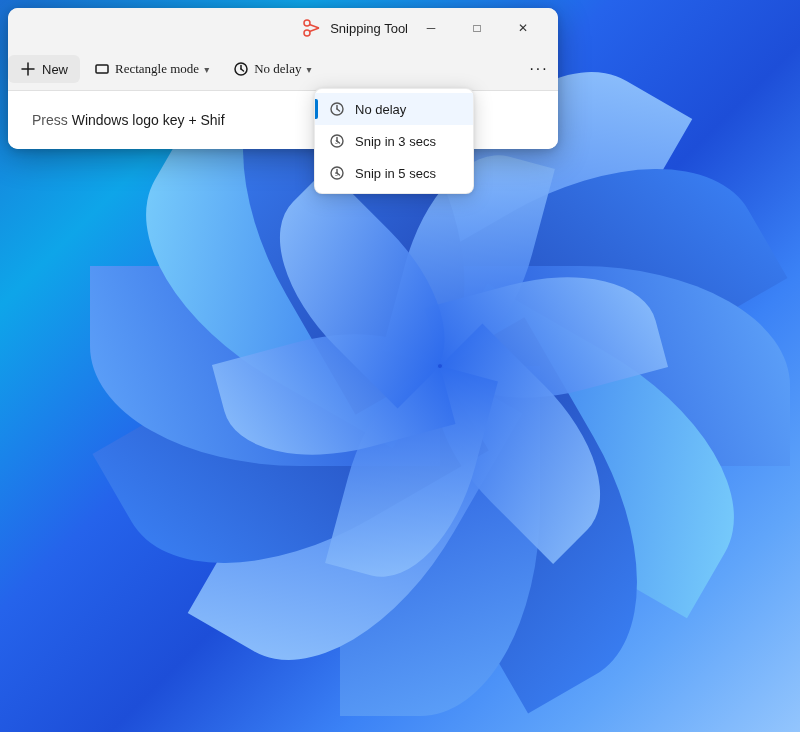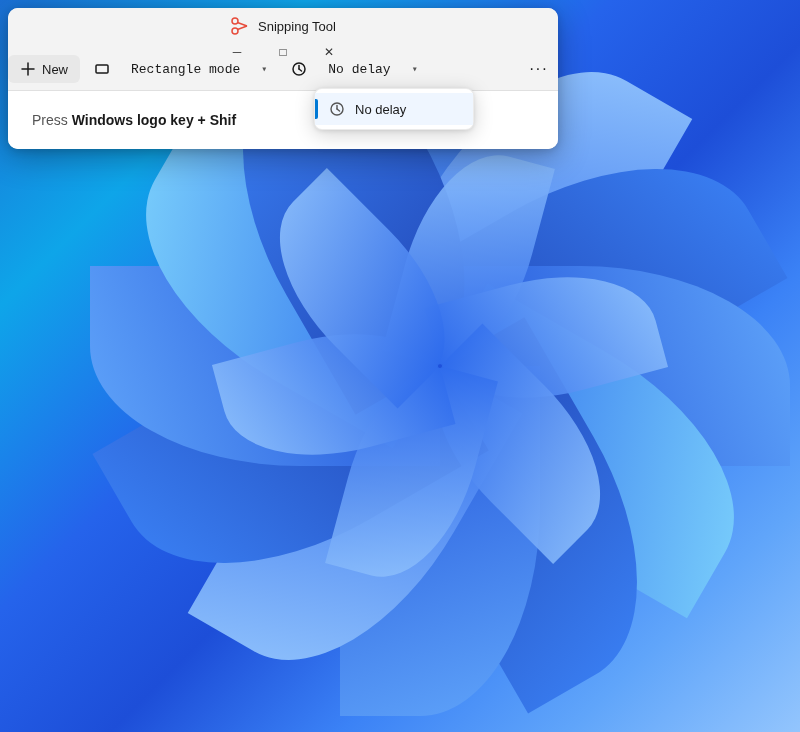--- a/index.html
+++ b/index.html
@@ -75,26 +75,25 @@
       width: 550px;
       background: #f3f3f3;
       border-radius: 10px;
       box-shadow: 0 8px 32px rgba(0,0,0,0.3), 0 2px 8px rgba(0,0,0,0.15);
       overflow: visible;
     }
 
     .title-bar {
       display: flex;
       align-items: center;
-      justify-content: space-between;
+      justify-content: flex-end;
       padding: 8px 12px;
       background: #f3f3f3;
       border-radius: 10px 10px 0 0;
       height: 40px;
-      flex-direction: column;
     }
 
     .title-left {
       display: flex;
       align-items: center;
       gap: 8px;
     }
 
     .app-icon {
       width: 20px;
@@ -150,29 +149,29 @@
     }
 
     .toolbar-btn.new-btn {
       background: #e8e8e8;
       font-weight: 500;
     }
 
     .dropdown-btn {
       display: flex;
       align-items: center;
-      gap: 21px;
+      gap: 5px;
       padding: 6px 10px;
       border: none;
       background: transparent;
       cursor: pointer;
       border-radius: 6px;
       font-size: 13px;
       color: #1a1a1a;
-      font-family: Liberation Mono, monospace;
+      font-family: Liberation Serif, serif;
     }
 
     .more-btn {
       margin-left: auto;
       padding: 6px 10px;
       border: none;
       background: transparent;
       cursor: pointer;
       border-radius: 6px;
       font-size: 16px;
@@ -184,21 +183,21 @@
       padding: 20px 24px;
       background: white;
       border-radius: 0 0 10px 10px;
     }
 
     .hint-text {
       font-size: 14px;
       color: #555;
     }
     .hint-text strong {
-      font-weight: 700;
+      font-weight: 400;
       color: #1a1a1a;
     }
 
     
     .dropdown-menu {
       position: absolute;
       top: 88px;
       left: 314px;
       width: 160px;
       background: white;
@@ -345,15 +344,33 @@
   <div class="menu-item selected">
     <div class="selected-indicator"></div>
     <svg class="icon-svg menu-icon" viewBox="0 0 16 16" fill="none">
       <circle cx="8" cy="8" r="6" stroke="#555" stroke-width="1.4" fill="none"></circle>
       <line x1="8" y1="4.5" x2="8" y2="8" stroke="#555" stroke-width="1.4" stroke-linecap="round"></line>
       <line x1="8" y1="8" x2="10.5" y2="10" stroke="#555" stroke-width="1.4" stroke-linecap="round"></line>
     </svg>
     <span>No delay</span>
   </div>
 
-
+  <div class="menu-item">
+    <svg class="icon-svg menu-icon" viewBox="0 0 16 16" fill="none">
+      <circle cx="8" cy="8" r="6" stroke="#555" stroke-width="1.4" fill="none"></circle>
+      <line x1="8" y1="4.5" x2="8" y2="8" stroke="#555" stroke-width="1.4" stroke-linecap="round"></line>
+      <line x1="8" y1="8" x2="10.5" y2="10" stroke="#555" stroke-width="1.4" stroke-linecap="round"></line>
+      <text x="6" y="10.5" font-size="5" fill="#555" font-family="sans-serif">3</text>
+    </svg>
+    <span>Snip in 3 secs</span>
+  </div>
+
+  <div class="menu-item">
+    <svg class="icon-svg menu-icon" viewBox="0 0 16 16" fill="none">
+      <circle cx="8" cy="8" r="6" stroke="#555" stroke-width="1.4" fill="none"></circle>
+      <line x1="8" y1="4.5" x2="8" y2="8" stroke="#555" stroke-width="1.4" stroke-linecap="round"></line>
+      <line x1="8" y1="8" x2="10.5" y2="10" stroke="#555" stroke-width="1.4" stroke-linecap="round"></line>
+      <text x="6" y="10.5" font-size="5" fill="#555" font-family="sans-serif">5</text>
+    </svg>
+    <span>Snip in 5 secs</span>
+  </div>
 
 </div>
 
 </body></html>

